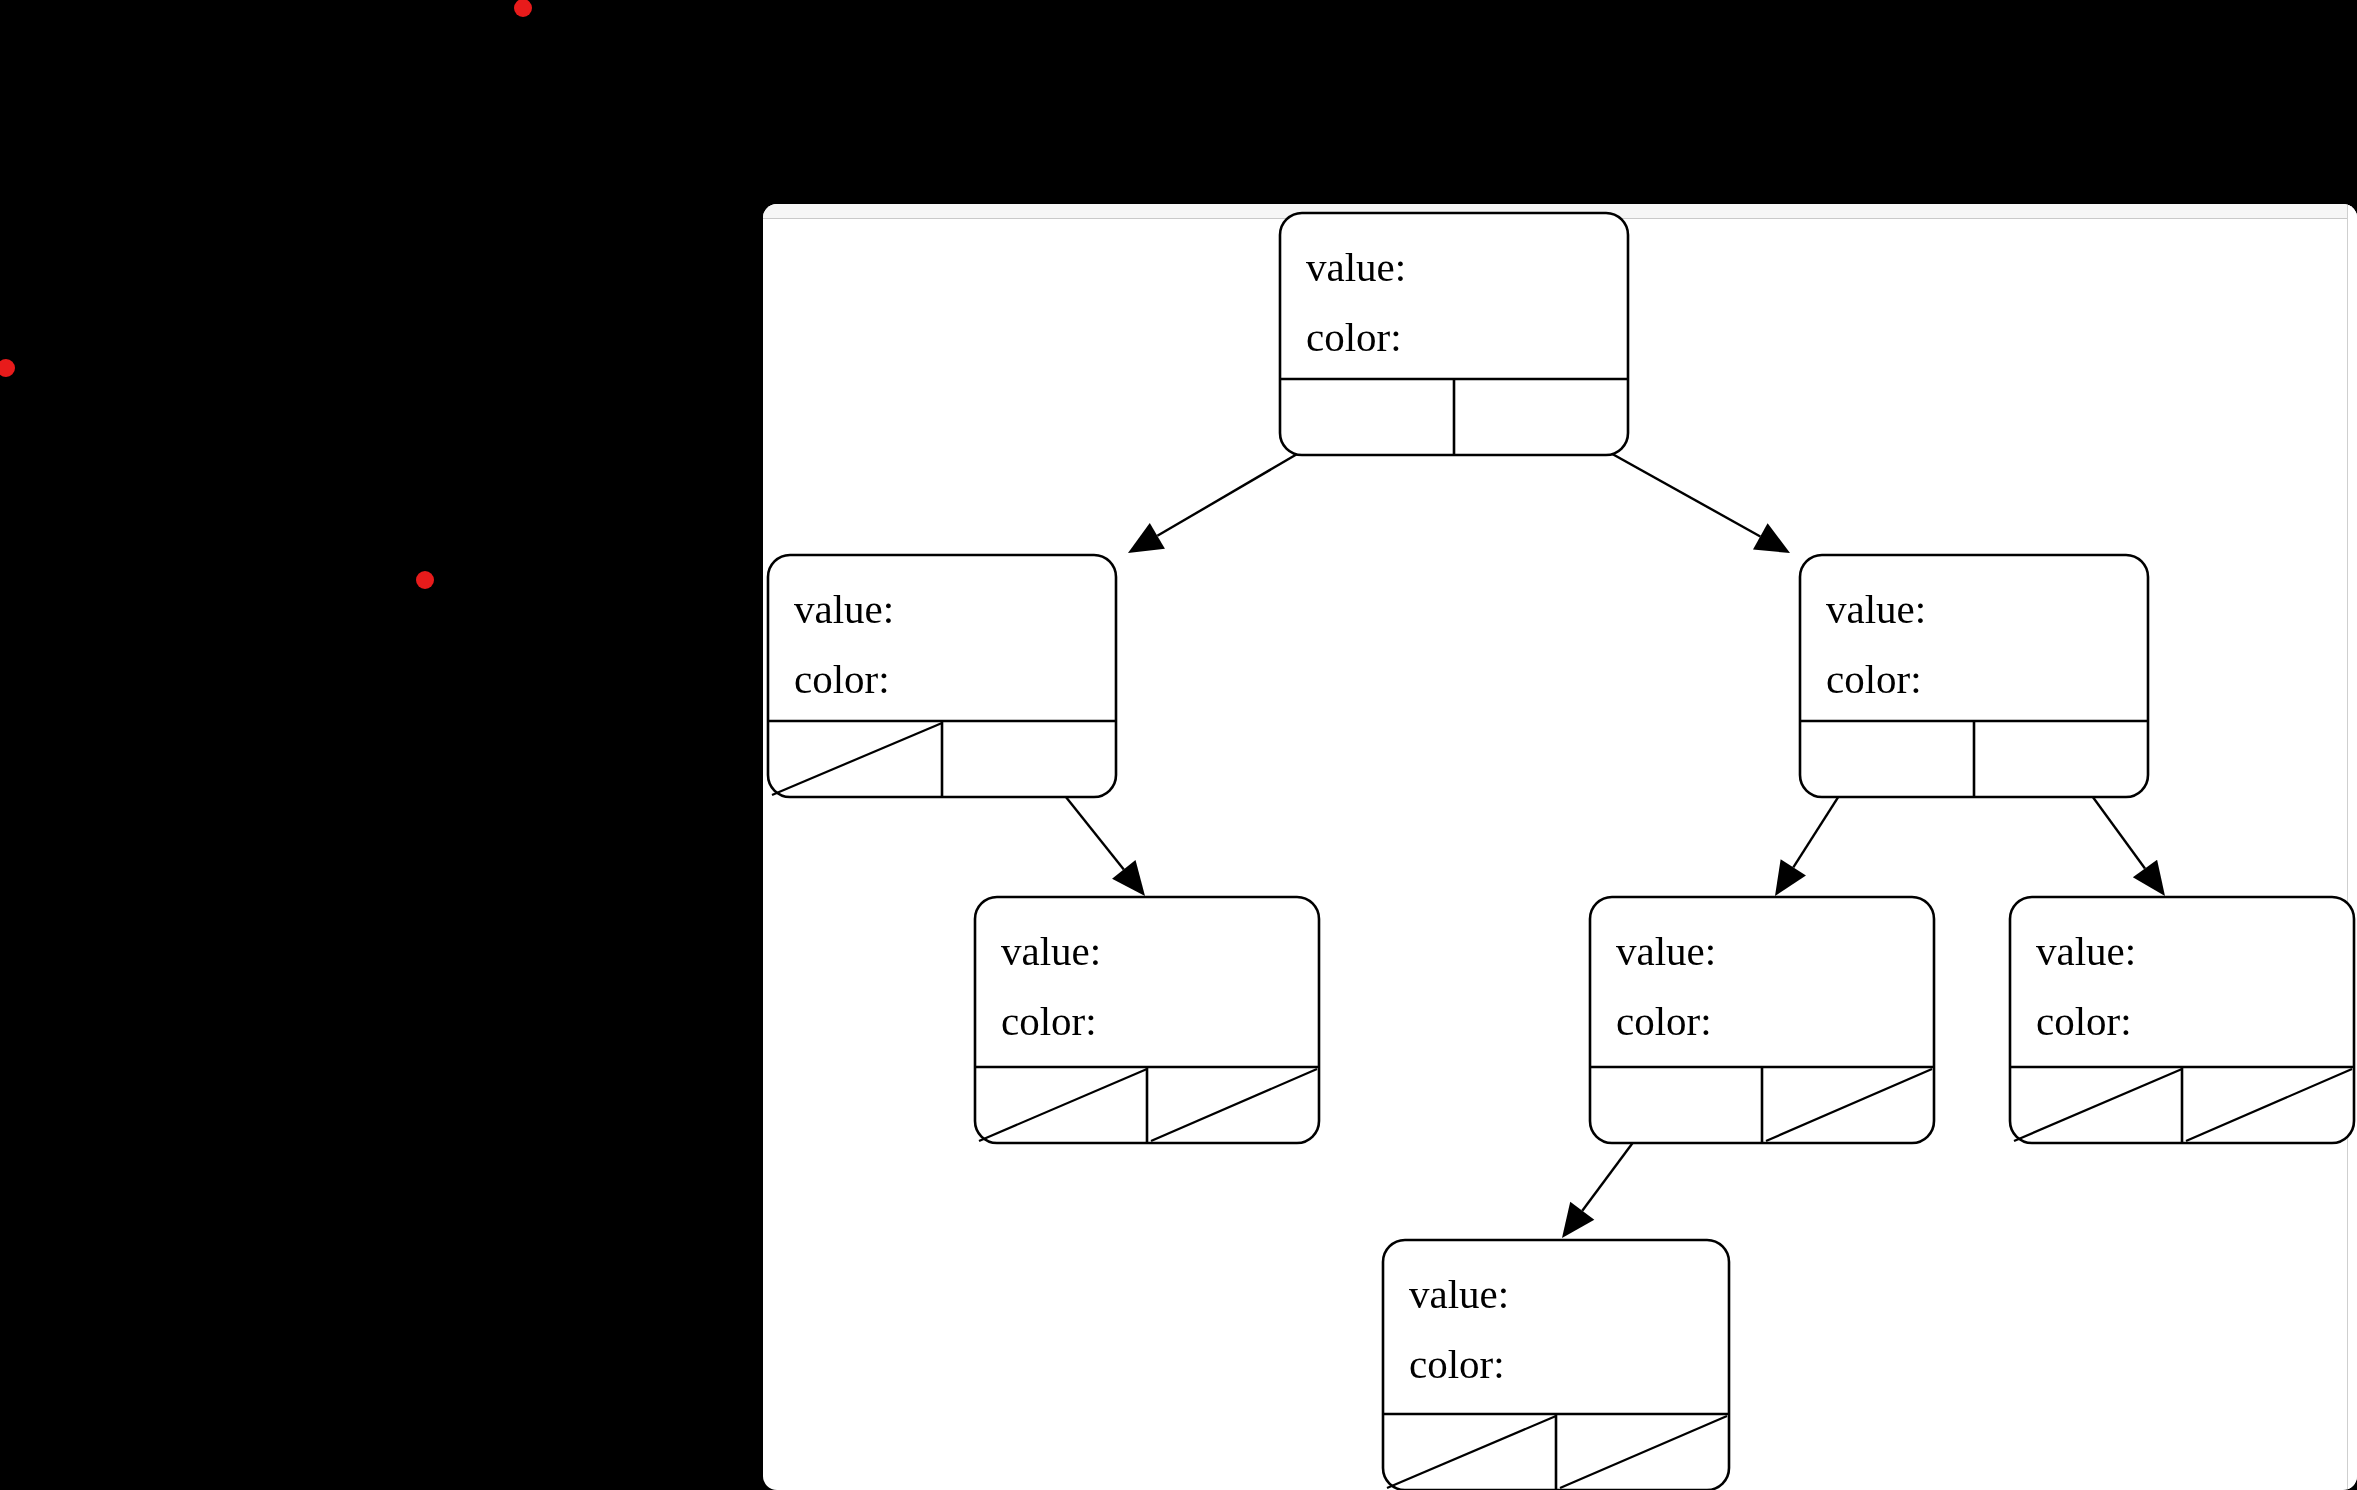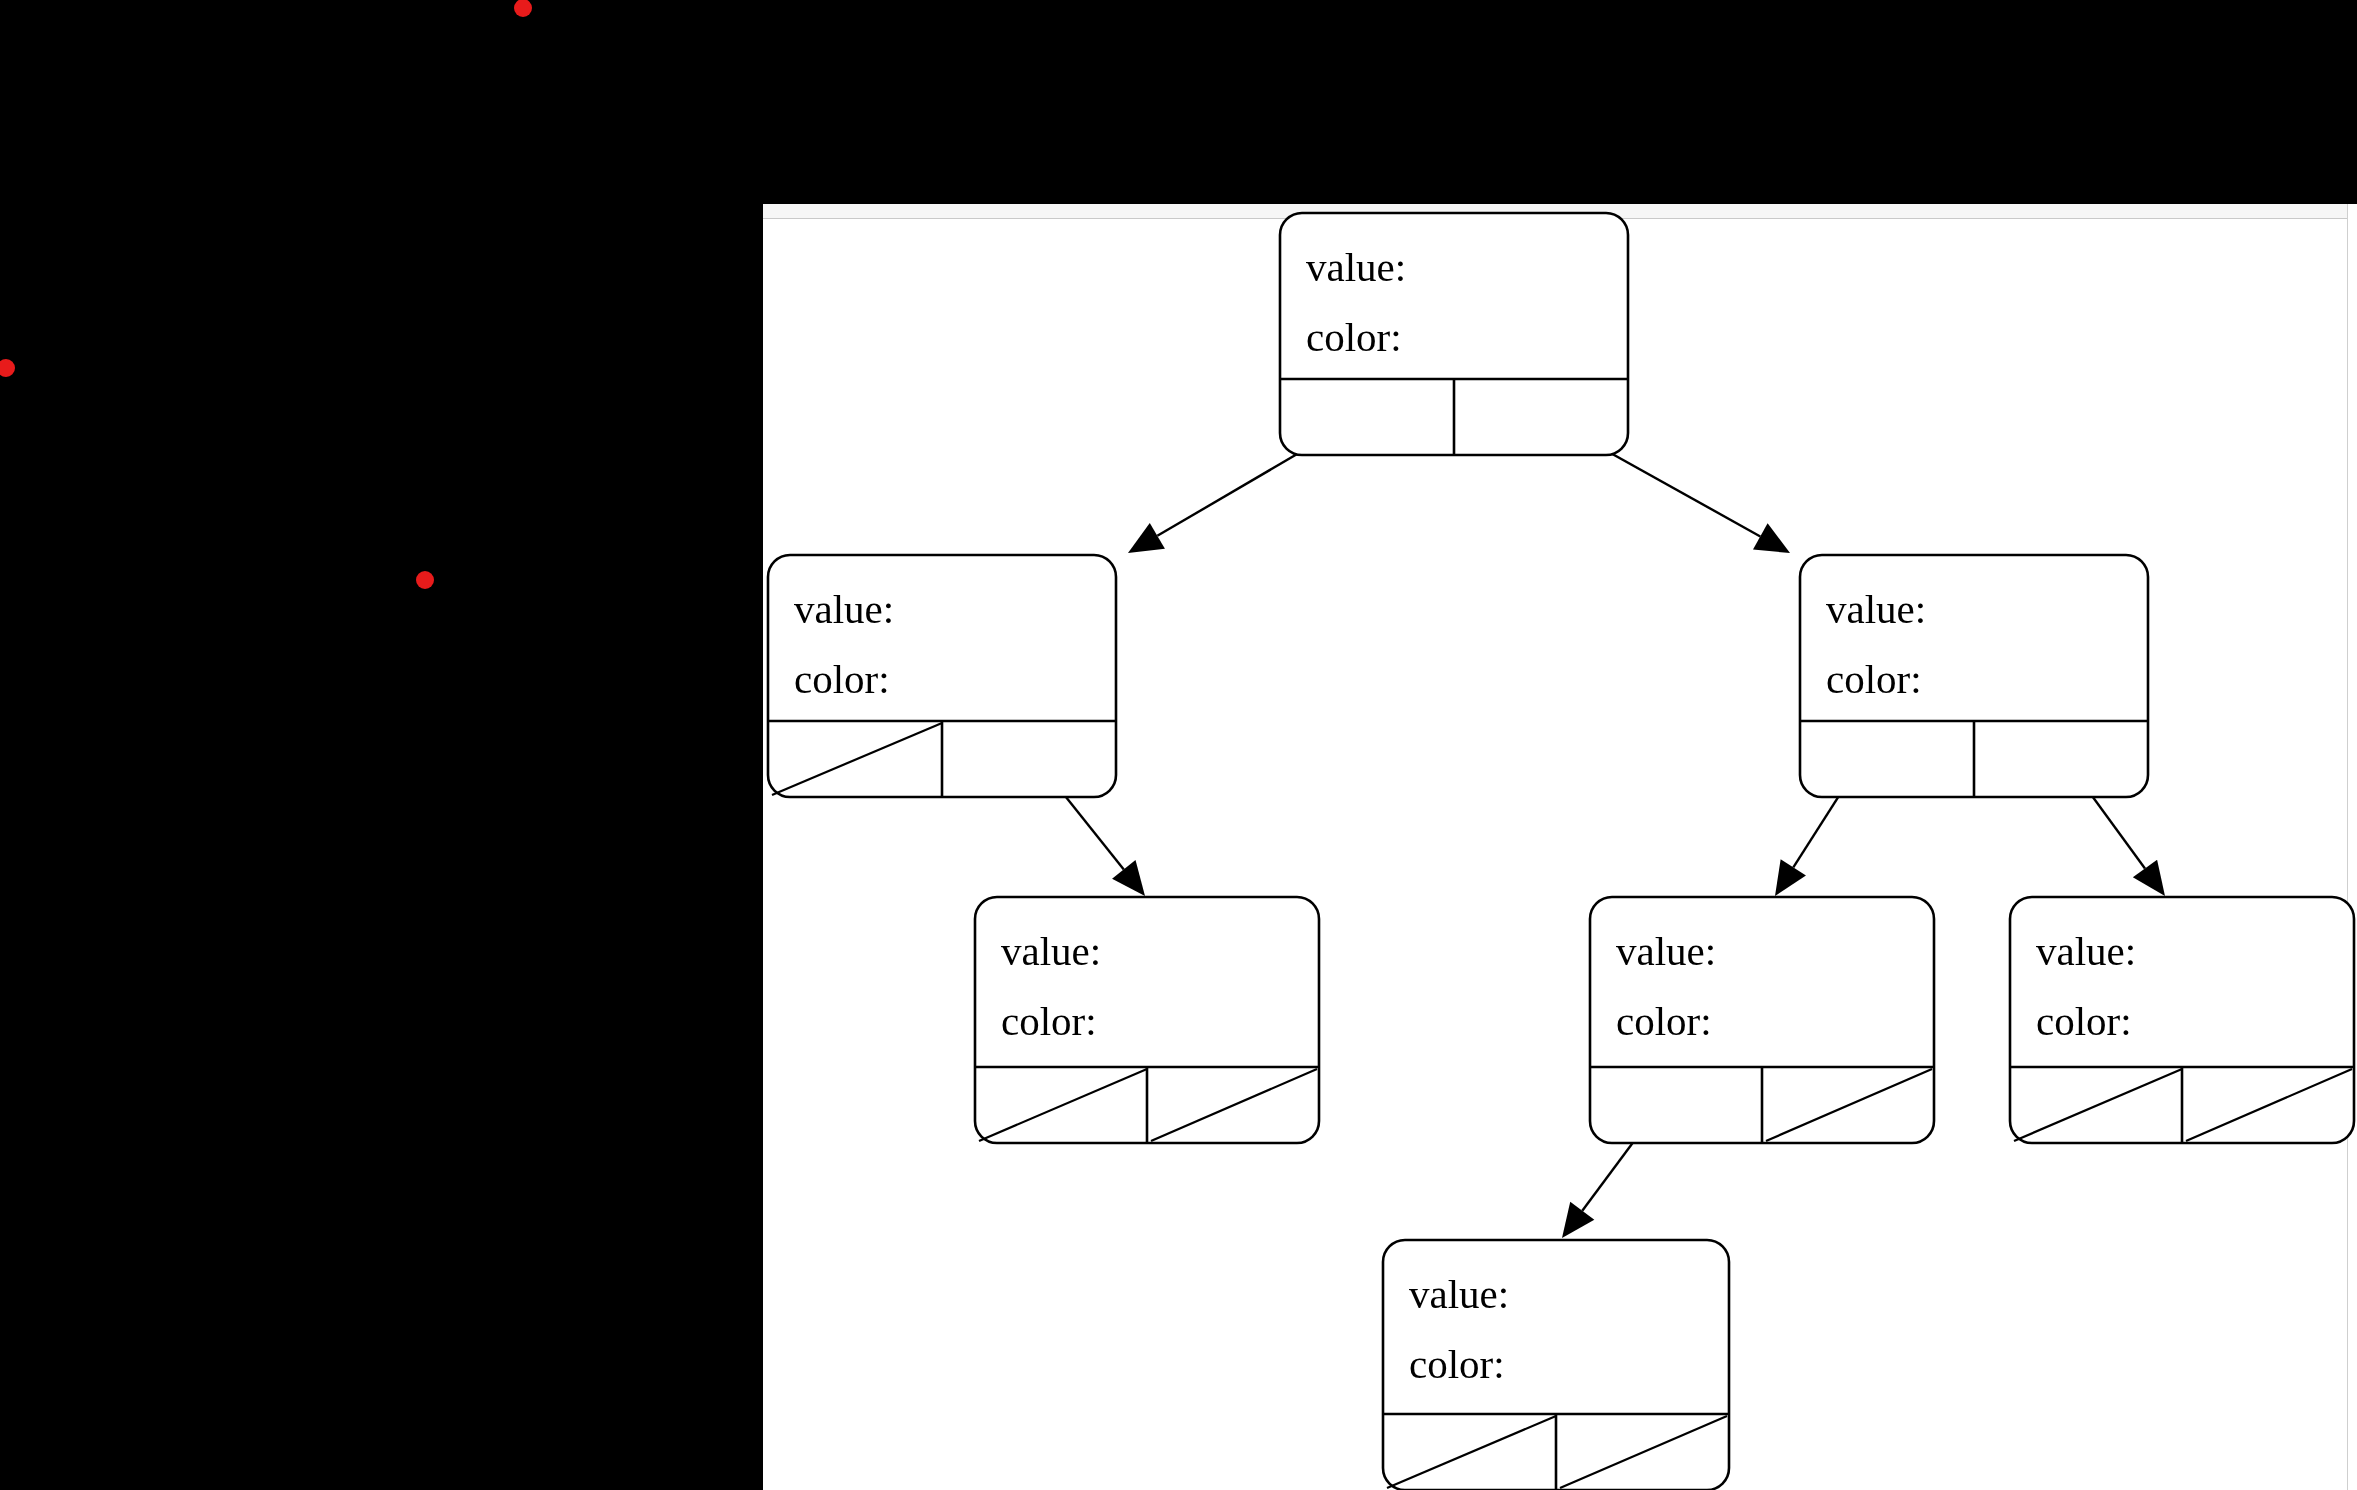--- a/index.html
+++ b/index.html
@@ -33,21 +33,21 @@
 <body>
 
 <div class="backdrop"></div>
 
 <div id="markers-layer">
     <div class="dot" style="left: 514px; top: -1px; width: 18px; height: 18px; background: rgb(232, 27, 27);"></div>
     <div class="dot" style="left: -3px; top: 359px; width: 18px; height: 18px; background: rgb(232, 27, 27);"></div>
     <div class="dot" style="left: 416px; top: 571px; width: 18px; height: 18px; background: rgb(232, 27, 27);"></div>
   </div>
 
-<div class="window" id="doc-window" style="left: 763px; top: 204px; width: 1594px; height: 1286px; background: rgb(255, 255, 255);">
+<div class="window" id="doc-window" style="left: 763px; top: 204px; width: 1594px; height: 1286px; background: rgb(255, 255, 255); border-radius: 14px;">
   <div class="window-titlestrip" style="background: rgb(246, 246, 246);"></div>
   <div class="window-titlestrip-rule" style="background: rgb(201, 201, 201);"></div>
   <div class="window-right-rule" style="background: rgb(207, 207, 207);"></div>
   <div class="window-gutter"></div>
 
   <svg class="graph" id="graph-svg" xmlns="http://www.w3.org/2000/svg" width="1594" height="1286" viewBox="0 0 1594 1286">
       <g>
         <g>
           <line x1="606" y1="208" x2="394.34637573639634" y2="331.8305436562992" class="edge"></line>
           <polygon points="365,349 386.77161558476365,318.8836131843596 401.921135888029,344.7774741282388" class="edge-head"></polygon>

